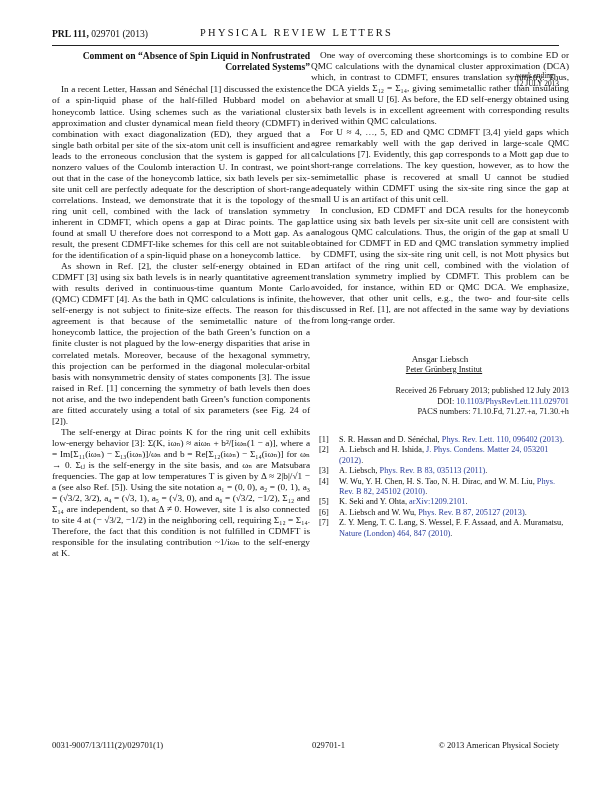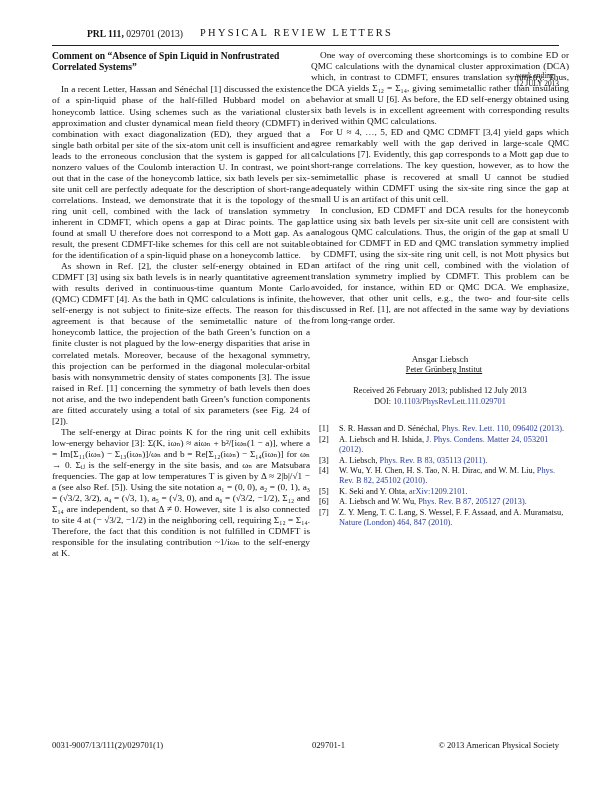--- a/index.html
+++ b/index.html
@@ -1,31 +1,31 @@
 <!DOCTYPE html>
 <html><head>
 <meta charset="utf-8">
 <style>
   html,body{margin:0;padding:0;background:#fff;}
   body{width:612px;height:792px;position:relative;overflow:hidden;font-family:"Liberation Serif","DejaVu Serif",serif;color:#111;}
   .hdr{position:absolute;top:24px;left:52px;right:53px;height:18px;}
   .hdr .left{position:absolute;left:0;top:4px;font-size:9.6px;}
-  .hdr .left b{font-weight:bold;margin-left:35px;}
+  .hdr .left b{font-weight:bold;}
   .hdr .center{position:absolute;left:148px;top:3px;font-size:10.4px;letter-spacing:2.3px;text-align:center;}
   .hdr .right{position:absolute;right:0;top:0;font-size:7.4px;text-align:left;line-height:8.4px;margin-top:48px;}
   .rule{position:absolute;top:45px;left:52px;right:53px;height:0;border-top:1.3px solid #222;}
   .col{position:absolute;top:50px;width:258px;font-size:9.25px;line-height:11.05px;text-align:justify;}
   .col.l{left:52px;}
   .col.r{left:311px;}
-  .title{font-weight:bold;font-size:9.6px;line-height:11.2px;text-align:left;margin:0 0 12px 0;}
+  .title{font-weight:bold;font-size:9.6px;line-height:11.2px;text-align:right;margin:0 0 12px 0;}
   p{margin:0;text-indent:9px;hyphens:auto;}
   .blue{color:#2a3d9c;}
   .author{margin-top:28px;font-size:9px;line-height:10.5px;text-align:center;}
   .author .aff{padding-left:8px;font-size:8.3px;text-decoration:underline;}
-  .meta{margin-top:11px;font-size:8.3px;line-height:10.6px;text-align:center;}
+  .meta{margin-top:11px;font-size:8.3px;line-height:10.6px;text-align:right;}
   .refs{margin-top:17px;font-size:8.3px;line-height:10.4px;text-align:left;}
   .refs .item{position:relative;padding-left:28px;margin-bottom:0;}
   .refs .num{position:absolute;left:8px;top:0;}
   .footer{position:absolute;top:740px;left:52px;right:53px;font-size:8.6px;}
   .footer .fl{position:absolute;left:0;}
   .footer .fc{position:absolute;left:260px;}
   .footer .fr{position:absolute;right:0;}
 </style>
 </head>
 <body>
@@ -53,20 +53,21 @@
   <p>In conclusion, ED CDMFT and DCA results for the honeycomb lattice using six bath levels per six-site unit cell are consistent with analogous QMC calculations. Thus, the origin of the gap at small U obtained for CDMFT in ED and QMC translation symmetry implied by CDMFT, using the six-site ring unit cell, is not Mott physics but an artifact of the ring unit cell, combined with the violation of translation symmetry implied by CDMFT. This problem can be avoided, for instance, within ED or QMC DCA. We emphasize, however, that other unit cells, e.g., the two- and four-site cells discussed in Ref. [1], are not affected in the same way by deviations from long-range order.</p>
 
   <div class="author">
     <div>Ansgar Liebsch</div>
     <div class="aff">Peter Grünberg Institut</div>
   </div>
 
   <div class="meta">
     <div>Received 26 February 2013; published 12 July 2013</div>
     <div><span>DOI: </span><a class="blue">10.1103/PhysRevLett.111.029701</a></div>
+    <div>PACS numbers: 71.10.Fd, 71.27.+a, 71.30.+h</div>
   </div>
 
   <div class="refs">
     <div class="item"><span class="num">[1]</span><span>S. R. Hassan and D. Sénéchal, </span><a class="blue">Phys. Rev. Lett. 110, 096402 (2013)</a><span>.</span></div>
     <div class="item"><span class="num">[2]</span><span>A. Liebsch and H. Ishida, </span><a class="blue">J. Phys. Condens. Matter 24, 053201 (2012)</a><span>.</span></div>
     <div class="item"><span class="num">[3]</span><span>A. Liebsch, </span><a class="blue">Phys. Rev. B 83, 035113 (2011)</a><span>.</span></div>
     <div class="item"><span class="num">[4]</span><span>W. Wu, Y. H. Chen, H. S. Tao, N. H. Dirac, and W. M. Liu, </span><a class="blue">Phys. Rev. B 82, 245102 (2010)</a><span>.</span></div>
     <div class="item"><span class="num">[5]</span><span>K. Seki and Y. Ohta, </span><a class="blue">arXiv:1209.2101</a><span>.</span></div>
     <div class="item"><span class="num">[6]</span><span>A. Liebsch and W. Wu, </span><a class="blue">Phys. Rev. B 87, 205127 (2013)</a><span>.</span></div>
     <div class="item"><span class="num">[7]</span><span>Z. Y. Meng, T. C. Lang, S. Wessel, F. F. Assaad, and A. Muramatsu, </span><a class="blue">Nature (London) 464, 847 (2010)</a><span>.</span></div>

